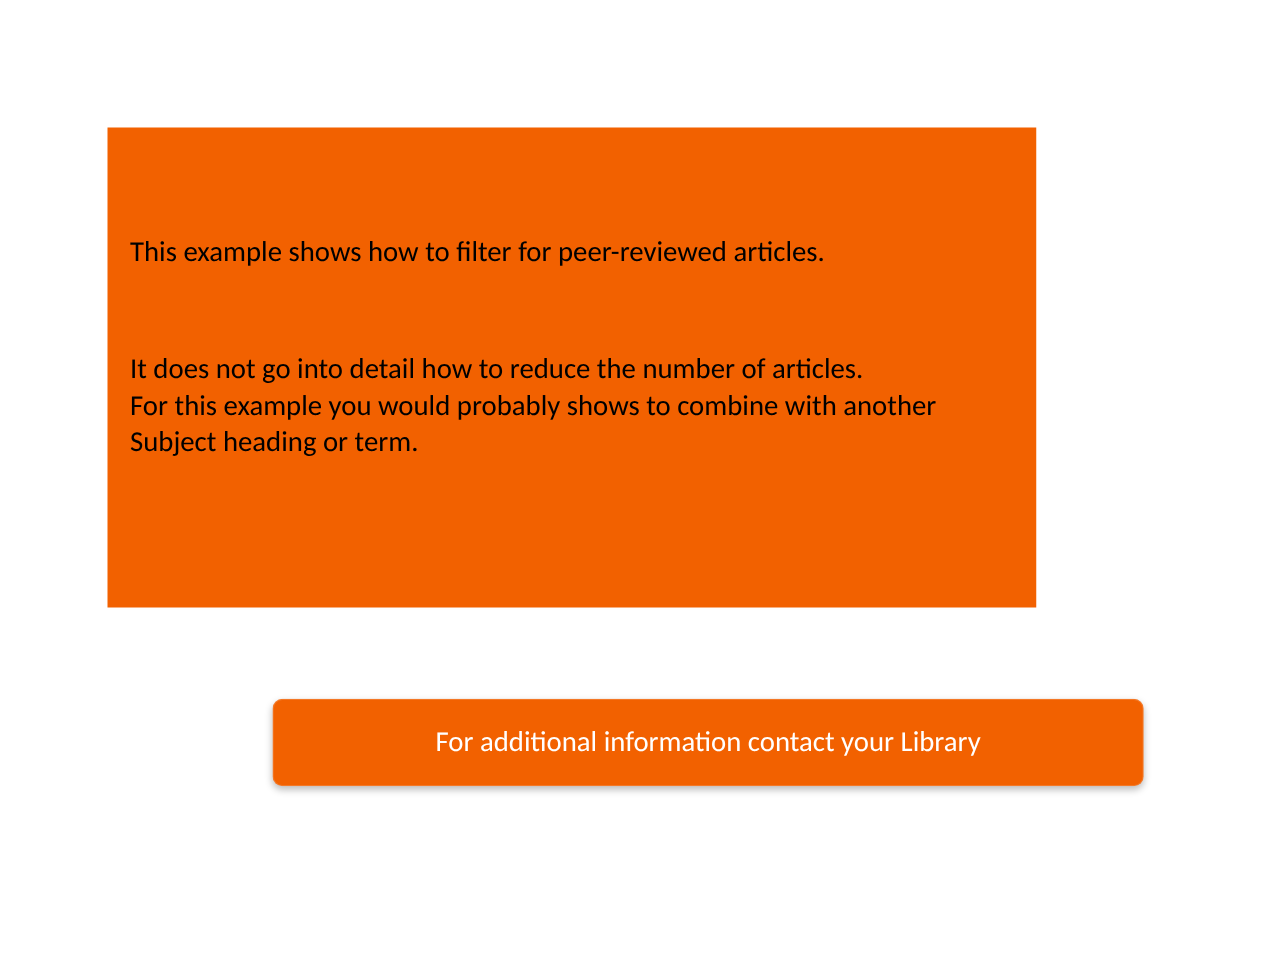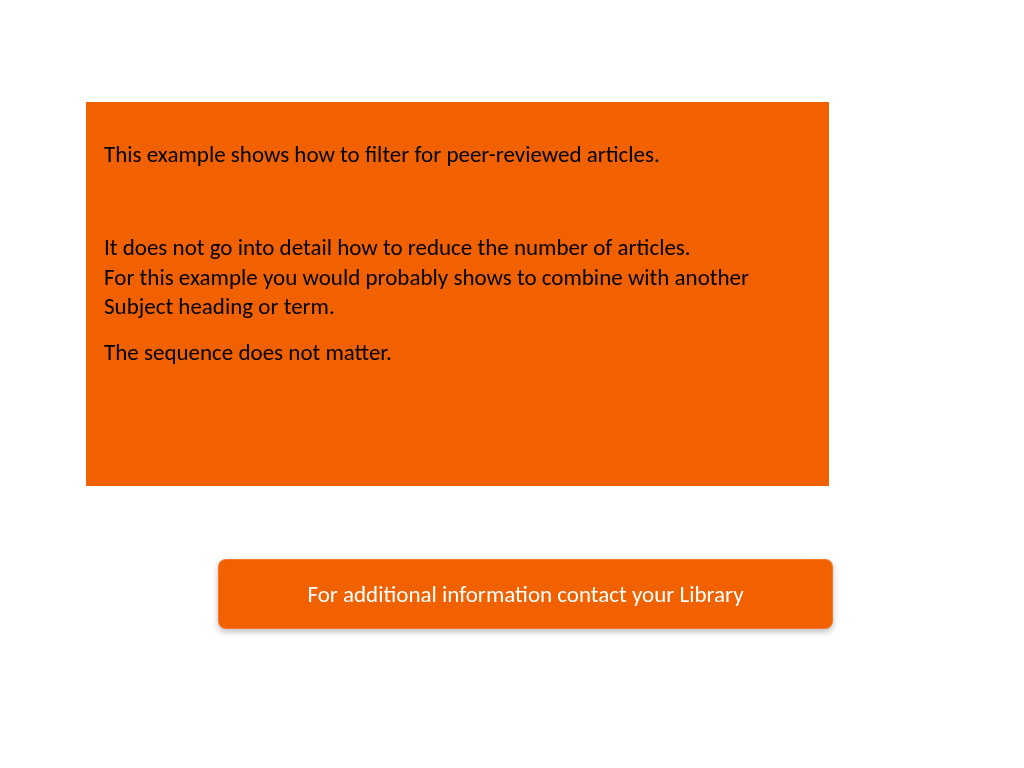--- a/index.html
+++ b/index.html
@@ -21,31 +21,32 @@
       width: 743px;
       height: 384px;
       background: #f26100;
       padding: 38px 18px 20px 18px;
       color: #000000;
       font-size: 23px;
       line-height: 1.28;
     }
     .para1 {
       margin-bottom: 64px;
+      margin-top: 48px;
     }
     .para2 {
-      margin-bottom: 16px;
+      margin-bottom: 30px;
     }
     .para3 {
     }
     .contact-box {
       position: absolute;
       left: 218px;
       top: 559px;
-      width: 615px;
+      width: 697px;
       height: 70px;
       background: #f26100;
       border-radius: 8px;
       color: #ffffff;
       font-size: 23px;
       display: flex;
       align-items: center;
       justify-content: center;
       box-shadow: 0 3px 6px rgba(0,0,0,0.25);
       border: 1px solid rgba(255,255,255,0.15);
@@ -54,19 +55,18 @@
 </head>
 <body>
 
 <div class="main-box">
   <div class="para1">This example shows how to filter for peer-reviewed articles.</div>
   <div class="para2">
     <div>It does not go into detail how to reduce the number of articles.</div>
     <div>For this example you would probably shows to combine with another Subject heading or term.</div>
   </div>
   <div class="para3">
-    <div>The sequence does not matter.</div>
   </div>
 </div>
 
 <div class="contact-box">
   <span>For additional information contact your Library</span>
 </div>
 
 </body></html>

